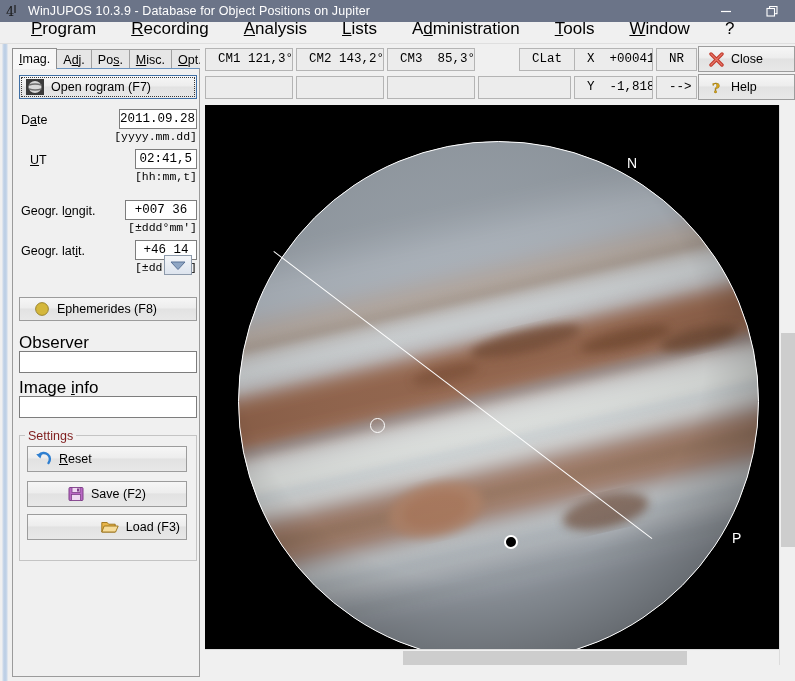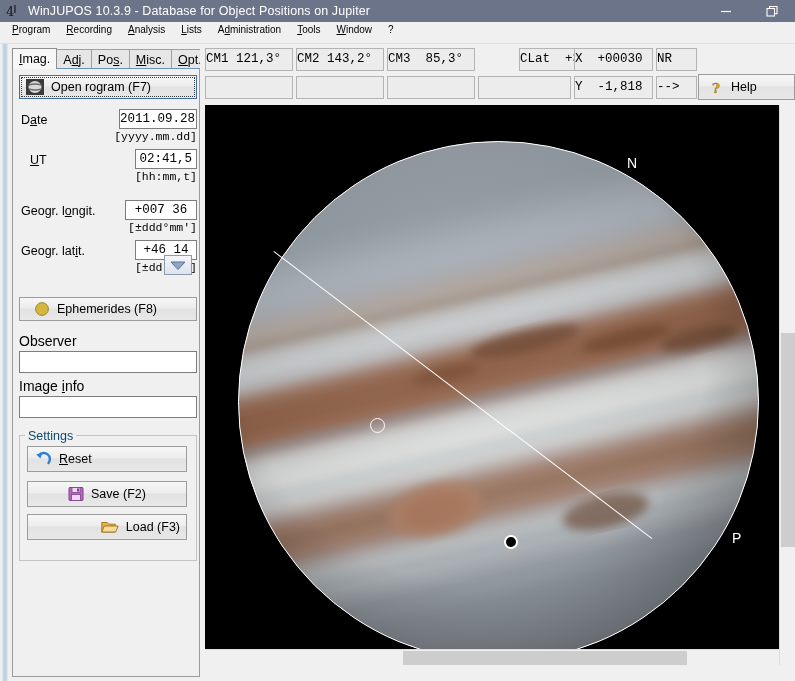--- a/index.html
+++ b/index.html
@@ -48,23 +48,24 @@
   
   .menubar {
     position: absolute; left: 0; top: 22px;
     width: 795px; height: 22px;
     background: #f0f0f0;
     display: flex; align-items: center;
     padding-left: 4px;
     border-bottom: 1px solid #dfdfdf;
   }
   .menu-item {
-    font-size: 10px; color: #000;
+    font-size: 17px; color: #000;
     padding: 2px 8px 9px 8px;
     white-space: nowrap;
+    margin-left: 19px;
   }
   .menu-item u { text-decoration: underline; }
 
   
   .client {
     position: absolute; left: 0; top: 44px;
     width: 795px; height: 637px;
     background: #f0f0f0;
   }
 
@@ -166,62 +167,62 @@
 
   .ephem {
     position: absolute; left: 6px; top: 228px;
     width: 178px; height: 24px;
     justify-content: flex-start;
     padding-left: 14px;
   }
 
   .sect-label {
     position: absolute;
-    font-size: 14px; color: #000;
+    font-size: 17px; color: #000;
   }
   .sect-label u { text-decoration: underline; }
   .textbox {
     position: absolute;
     background: #ffffff;
     border: 1px solid #7d7d7d;
     height: 22px;
   }
 
   
   .groupbox {
     position: absolute; left: 6px; top: 366px;
     width: 178px; height: 126px;
     border: 1px solid #c4c4c4;
   }
   .group-title {
     position: absolute; left: 12px; top: 360px;
     background: #f0f0f0;
     padding: 0 3px;
-    font-size: 12.5px; color: #0c4a6e;
+    font-size: 12.5px; color: #7f1d1d;
   }
   .gbtn {
     position: absolute; left: 14px;
     width: 160px; height: 26px;
   }
 
   
   .toolbar {
     position: absolute; left: 200px; top: 0;
     width: 595px; height: 60px;
     background: #f0f0f0;
   }
   .tfield {
     position: absolute;
     border: 1px solid #b4b4b4;
     background: #ececec;
     font-family: "Liberation Mono", monospace;
     font-size: 12.5px; color: #000;
     line-height: 21px;
     height: 23px;
-    padding: 0 0;
+    padding: 0 12px;
     white-space: pre;
     overflow: hidden;
   }
   .tbtn {
     position: absolute;
     width: 97px; height: 26px;
     justify-content: flex-start;
     padding-left: 10px;
   }
 
@@ -439,30 +440,39 @@
         </span>
         <span>Load (F3)</span>
       </div>
     </div>
 
     <div class="toolbar">
       <div class="tfield" style="left:5px;  top:4px;  width:88px;">CM1 121,3°</div>
       <div class="tfield" style="left:96px; top:4px;  width:88px;">CM2 143,2°</div>
       <div class="tfield" style="left:187px;top:4px;  width:88px;">CM3  85,3°</div>
       <div class="tfield" style="left:278px;top:4px;  width:93px;margin-left:41px;">CLat  +3,9°</div>
-      <div class="tfield" style="left:374px;top:4px;  width:79px;">X  +00030</div>
+      <div class="tfield" style="left:374px;top:4px;  width:79px;">X  +00041</div>
       <div class="tfield" style="left:456px;top:4px;  width:41px;">NR</div>
 
       <div class="tfield" style="left:5px;  top:32px; width:88px;"></div>
       <div class="tfield" style="left:96px; top:32px; width:88px;"></div>
       <div class="tfield" style="left:187px;top:32px; width:88px;"></div>
       <div class="tfield" style="left:278px;top:32px; width:93px;"></div>
       <div class="tfield" style="left:374px;top:32px; width:79px;">Y  -1,818</div>
       <div class="tfield" style="left:456px;top:32px; width:41px;">--&gt;</div>
 
+      <div class="wbtn tbtn" style="left:498px; top:2px;">
+        <span class="ico">
+          <svg width="15" height="15" viewBox="0 0 15 15">
+            <path d="M2 2 L13 13 M13 2 L2 13" stroke="#c0392b" stroke-width="3.4" stroke-linecap="round"></path>
+            <path d="M2 2 L13 13 M13 2 L2 13" stroke="#e77567" stroke-width="1.2" stroke-linecap="round"></path>
+          </svg>
+        </span>
+        <span>Close</span>
+      </div>
 
       <div class="wbtn tbtn" style="left:498px; top:30px;">
         <span class="ico">
           <svg width="15" height="15" viewBox="0 0 15 15">
             <text x="3" y="12.5" font-size="13.5" font-family="DejaVu Serif, serif" font-weight="bold" fill="#d6a417" stroke="#8a6a0c" stroke-width="0.4">?</text>
           </svg>
         </span>
         <span>Help</span>
       </div>
     </div>

